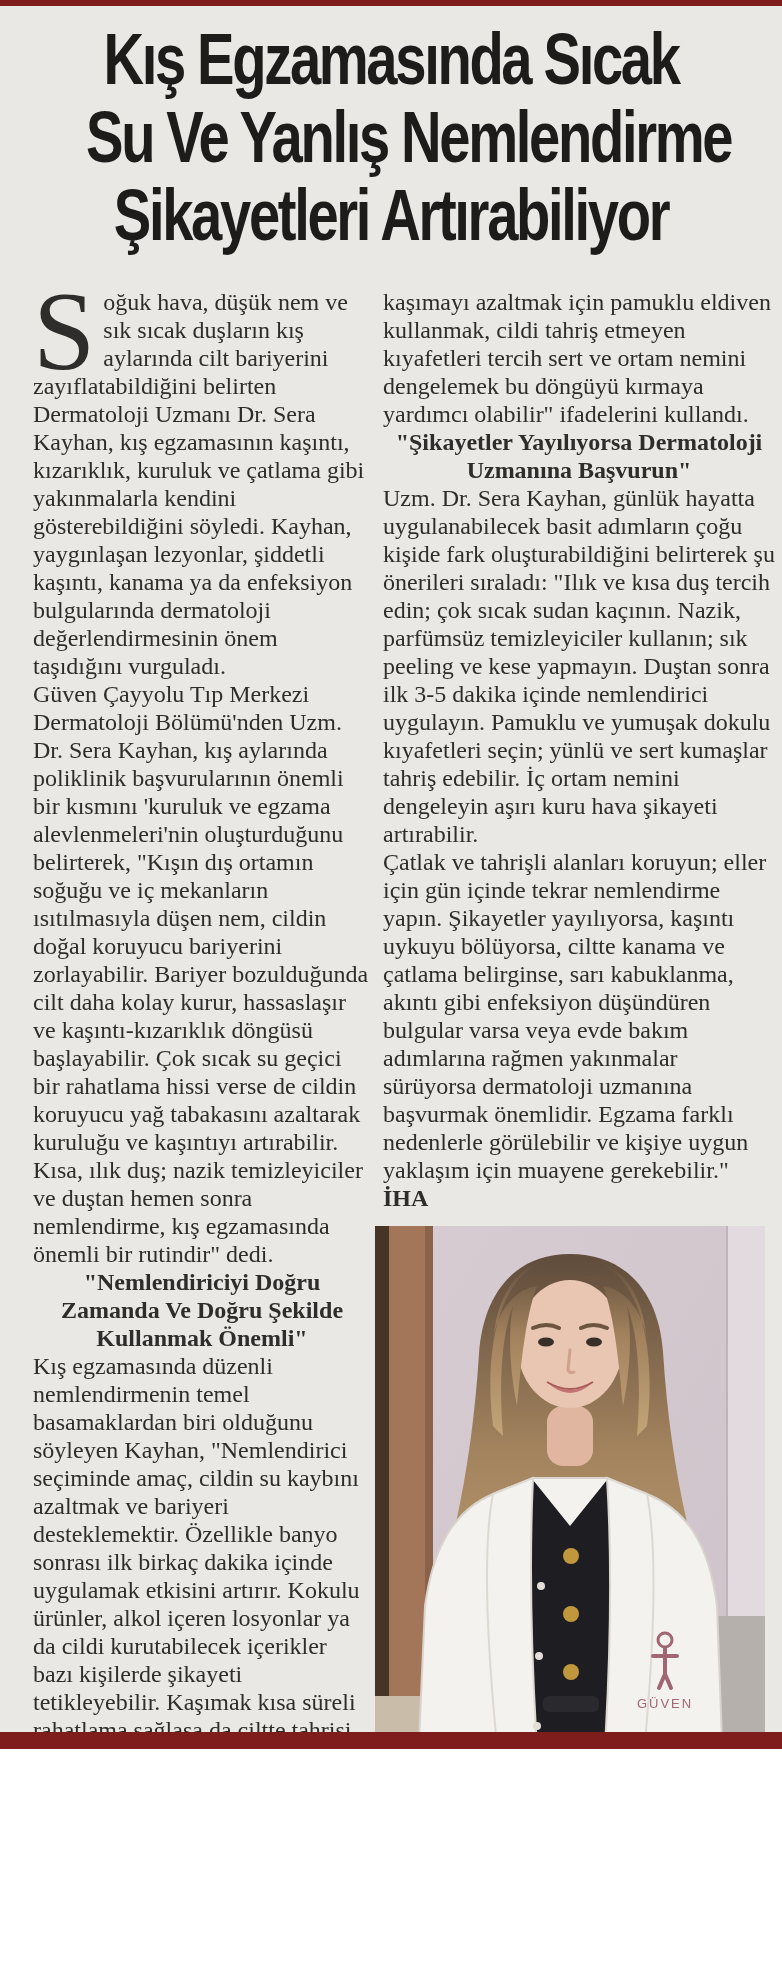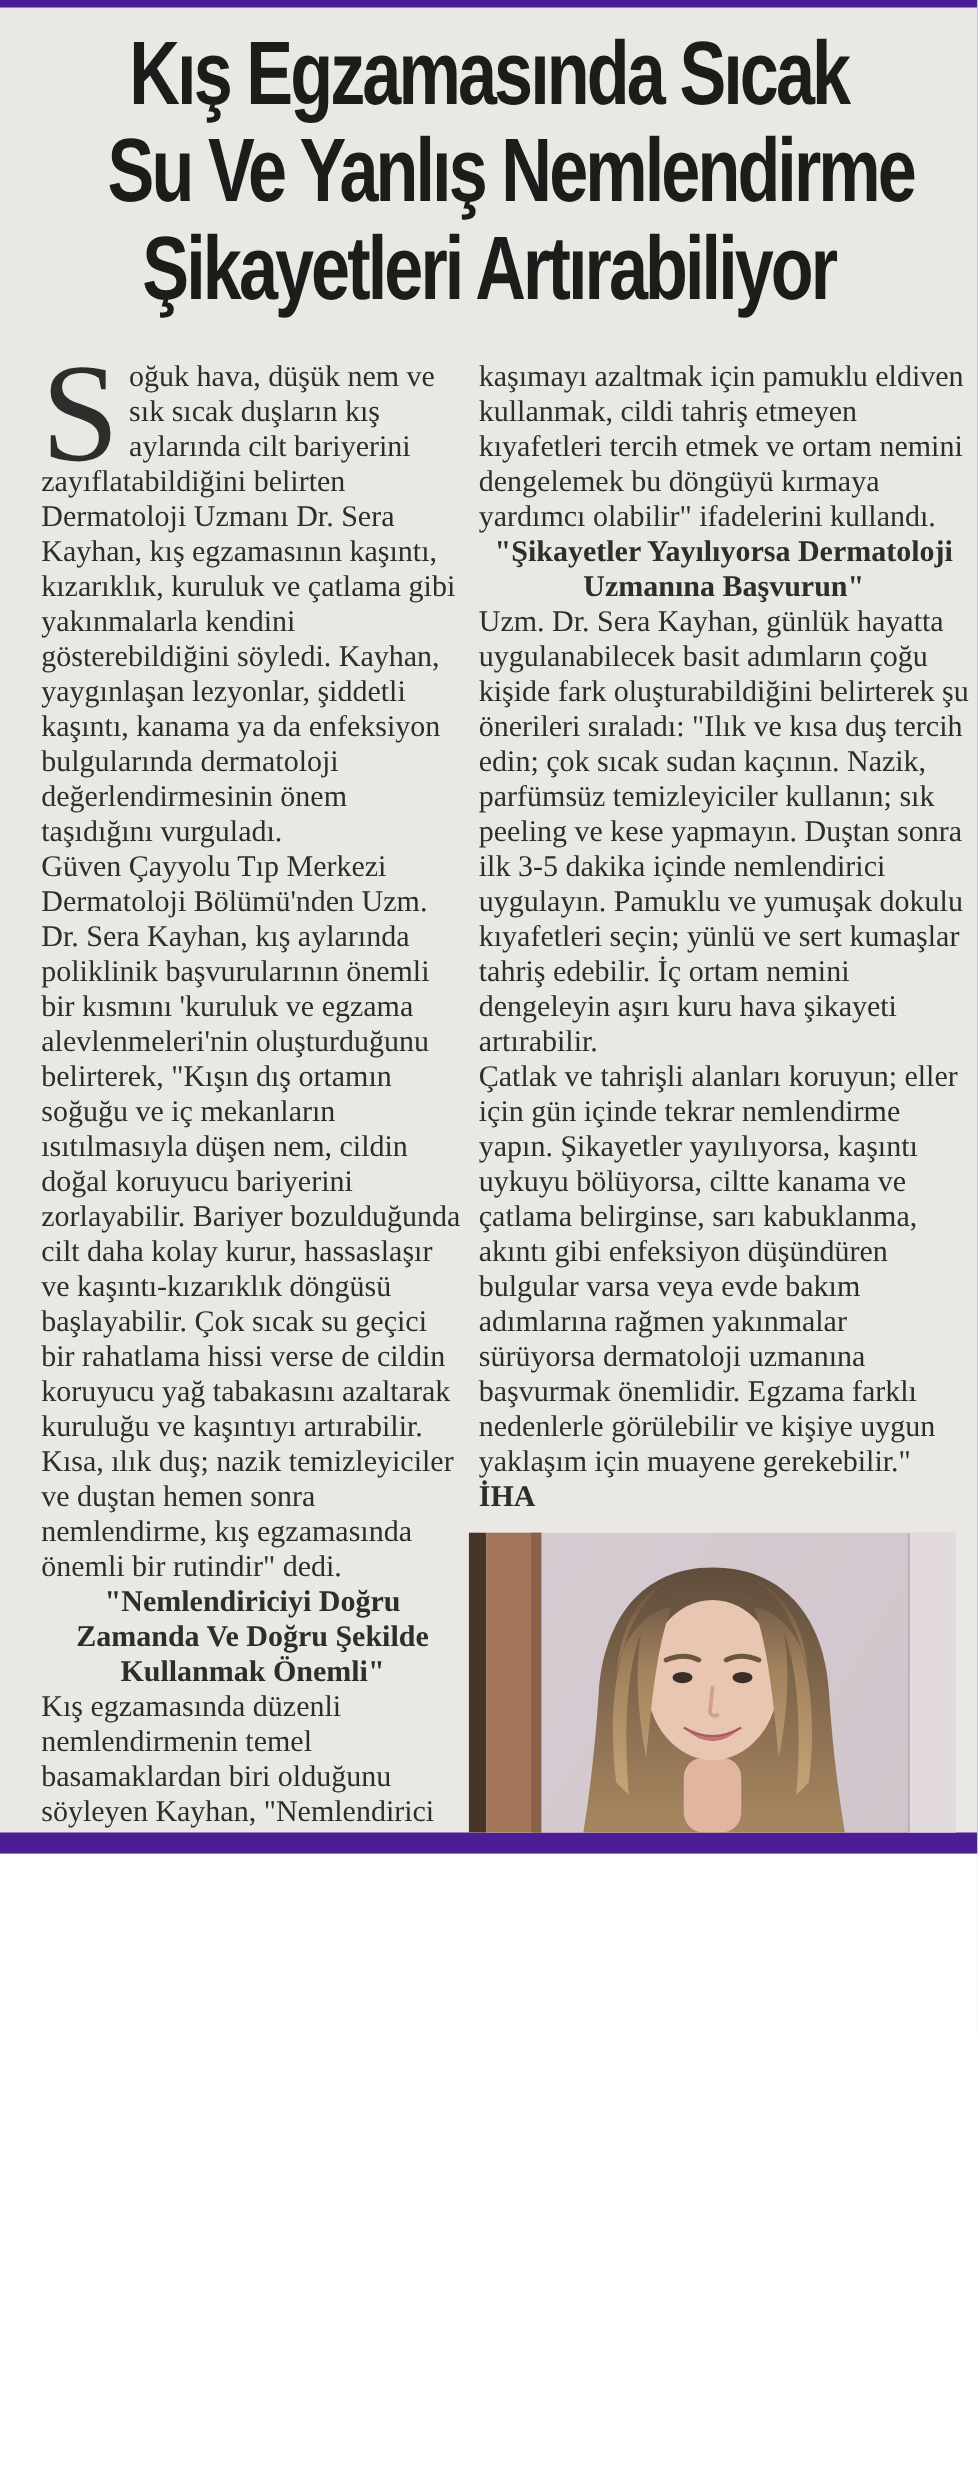--- a/index.html
+++ b/index.html
@@ -4,22 +4,22 @@
 <style>
   html,body{margin:0;padding:0;}
   body{
     width:782px;
     background:#ffffff;
     font-family:"Liberation Serif", serif;
   }
   .sheet{
     position:relative;
     width:782px;
-    height:1483px;
-    background:#4c1d95;
+    height:1749px;
+    background:#7f1d1d;
     overflow:hidden;
   }
   .paper{
     position:absolute;
     left:0; right:0; top:6px; bottom:17px;
     background:#e9e8e5;
     overflow:hidden;
   }
   
   .headline{
@@ -96,21 +96,21 @@
         <div class="blocks">
             <p class="paragraph"><span class="dropcap">S</span>oğuk hava, düşük nem ve sık sıcak duşların kış aylarında cilt bariyerini zayıflatabildiğini belirten Dermatoloji Uzmanı Dr. Sera Kayhan, kış egzamasının kaşıntı, kızarıklık, kuruluk ve çatlama gibi yakınmalarla kendini gösterebildiğini söyledi. Kayhan, yaygınlaşan lezyonlar, şiddetli kaşıntı, kanama ya da enfeksiyon bulgularında dermatoloji değerlendirmesinin önem taşıdığını vurguladı.</p>
             <p class="paragraph">Güven Çayyolu Tıp Merkezi Dermatoloji Bölümü'nden Uzm. Dr. Sera Kayhan, kış aylarında poliklinik başvurularının önemli bir kısmını 'kuruluk ve egzama alevlenmeleri'nin oluşturduğunu belirterek, "Kışın dış ortamın soğuğu ve iç mekanların ısıtılmasıyla düşen nem, cildin doğal koruyucu bariyerini zorlayabilir. Bariyer bozulduğunda cilt daha kolay kurur, hassaslaşır ve kaşıntı-kızarıklık döngüsü başlayabilir. Çok sıcak su geçici bir rahatlama hissi verse de cildin koruyucu yağ tabakasını azaltarak kuruluğu ve kaşıntıyı artırabilir. Kısa, ılık duş; nazik temizleyiciler ve duştan hemen sonra nemlendirme, kış egzamasında önemli bir rutindir" dedi.</p>
             <h2 class="subheading">"Nemlendiriciyi Doğru Zamanda Ve Doğru Şekilde Kullanmak Önemli"</h2>
             <p class="paragraph">Kış egzamasında düzenli nemlendirmenin temel basamaklardan biri olduğunu söyleyen Kayhan, "Nemlendirici seçiminde amaç, cildin su kaybını azaltmak ve bariyeri desteklemektir. Özellikle banyo sonrası ilk birkaç dakika içinde uygulamak etkisini artırır. Kokulu ürünler, alkol içeren losyonlar ya da cildi kurutabilecek içerikler bazı kişilerde şikayeti tetikleyebilir. Kaşımak kısa süreli rahatlama sağlasa da ciltte tahrişi artırarak lezyonların yayılmasına ve çatlaklara yol açabilir. Tırnakları kısa tutmak, gece</p>
           </div>
       </div>
 
       <div class="col col-2">
         <div class="blocks">
-            <p class="paragraph">kaşımayı azaltmak için pamuklu eldiven kullanmak, cildi tahriş etmeyen kıyafetleri tercih etmek ve ortam nemini dengelemek bu döngüyü kırmaya yardımcı olabilir" ifadelerini kullandı.</p>
+            <p class="paragraph">kaşımayı azaltmak için pamuklu eldiven kullanmak, cildi tahriş etmeyen kıyafetleri tercih sert ve ortam nemini dengelemek bu döngüyü kırmaya yardımcı olabilir" ifadelerini kullandı.</p>
             <h2 class="subheading">"Şikayetler Yayılıyorsa Dermatoloji Uzmanına Başvurun"</h2>
             <p class="paragraph">Uzm. Dr. Sera Kayhan, günlük hayatta uygulanabilecek basit adımların çoğu kişide fark oluşturabildiğini belirterek şu önerileri sıraladı: "Ilık ve kısa duş tercih edin; çok sıcak sudan kaçının. Nazik, parfümsüz temizleyiciler kullanın; sık peeling ve kese yapmayın. Duştan sonra ilk 3-5 dakika içinde nemlendirici uygulayın. Pamuklu ve yumuşak dokulu kıyafetleri seçin; yünlü ve sert kumaşlar tahriş edebilir. İç ortam nemini dengeleyin aşırı kuru hava şikayeti artırabilir.</p>
             <p class="paragraph">Çatlak ve tahrişli alanları koruyun; eller için gün içinde tekrar nemlendirme yapın. Şikayetler yayılıyorsa, kaşıntı uykuyu bölüyorsa, ciltte kanama ve çatlama belirginse, sarı kabuklanma, akıntı gibi enfeksiyon düşündüren bulgular varsa veya evde bakım adımlarına rağmen yakınmalar sürüyorsa dermatoloji uzmanına başvurmak önemlidir. Egzama farklı nedenlerle görülebilir ve kişiye uygun yaklaşım için muayene gerekebilir." <b class="agency">İHA</b></p>
           </div>
 
         <figure class="photo">
           <svg viewBox="0 0 390 650" preserveAspectRatio="none" aria-hidden="true">
             <defs>
               <linearGradient id="wallg" x1="0" y1="0" x2="1" y2="1">
                 <stop offset="0" stop-color="#d7ccd2"></stop>

